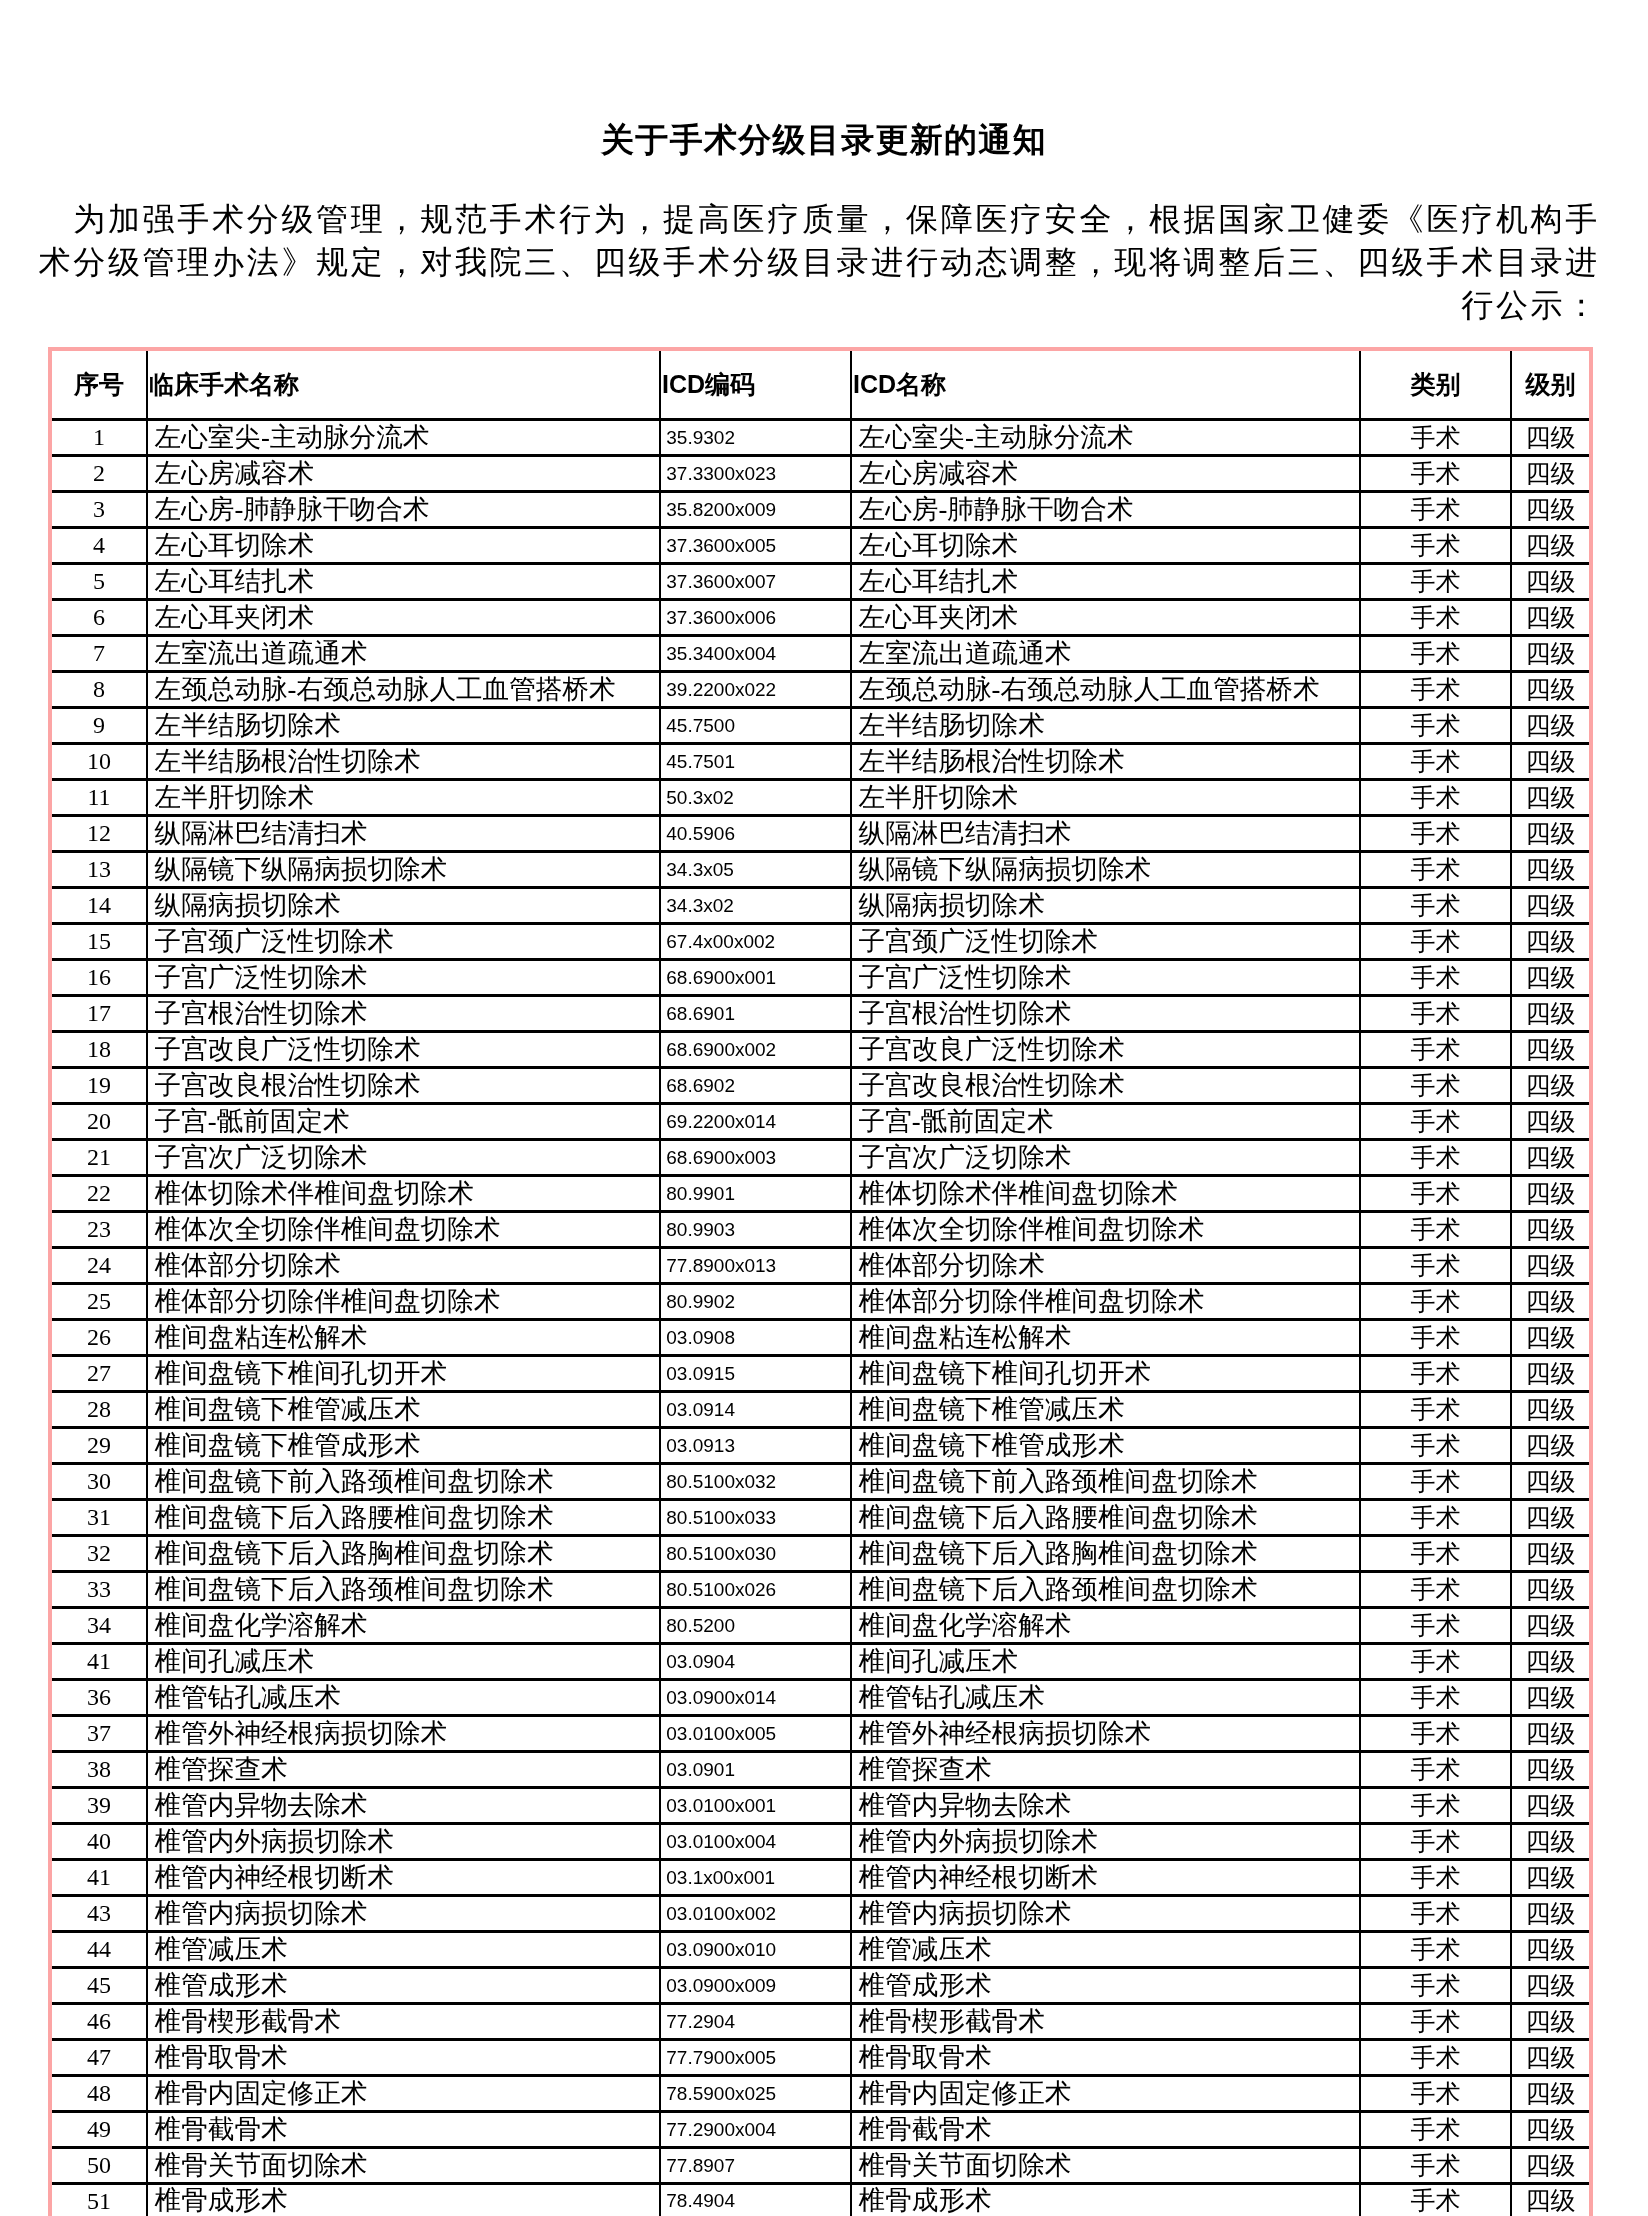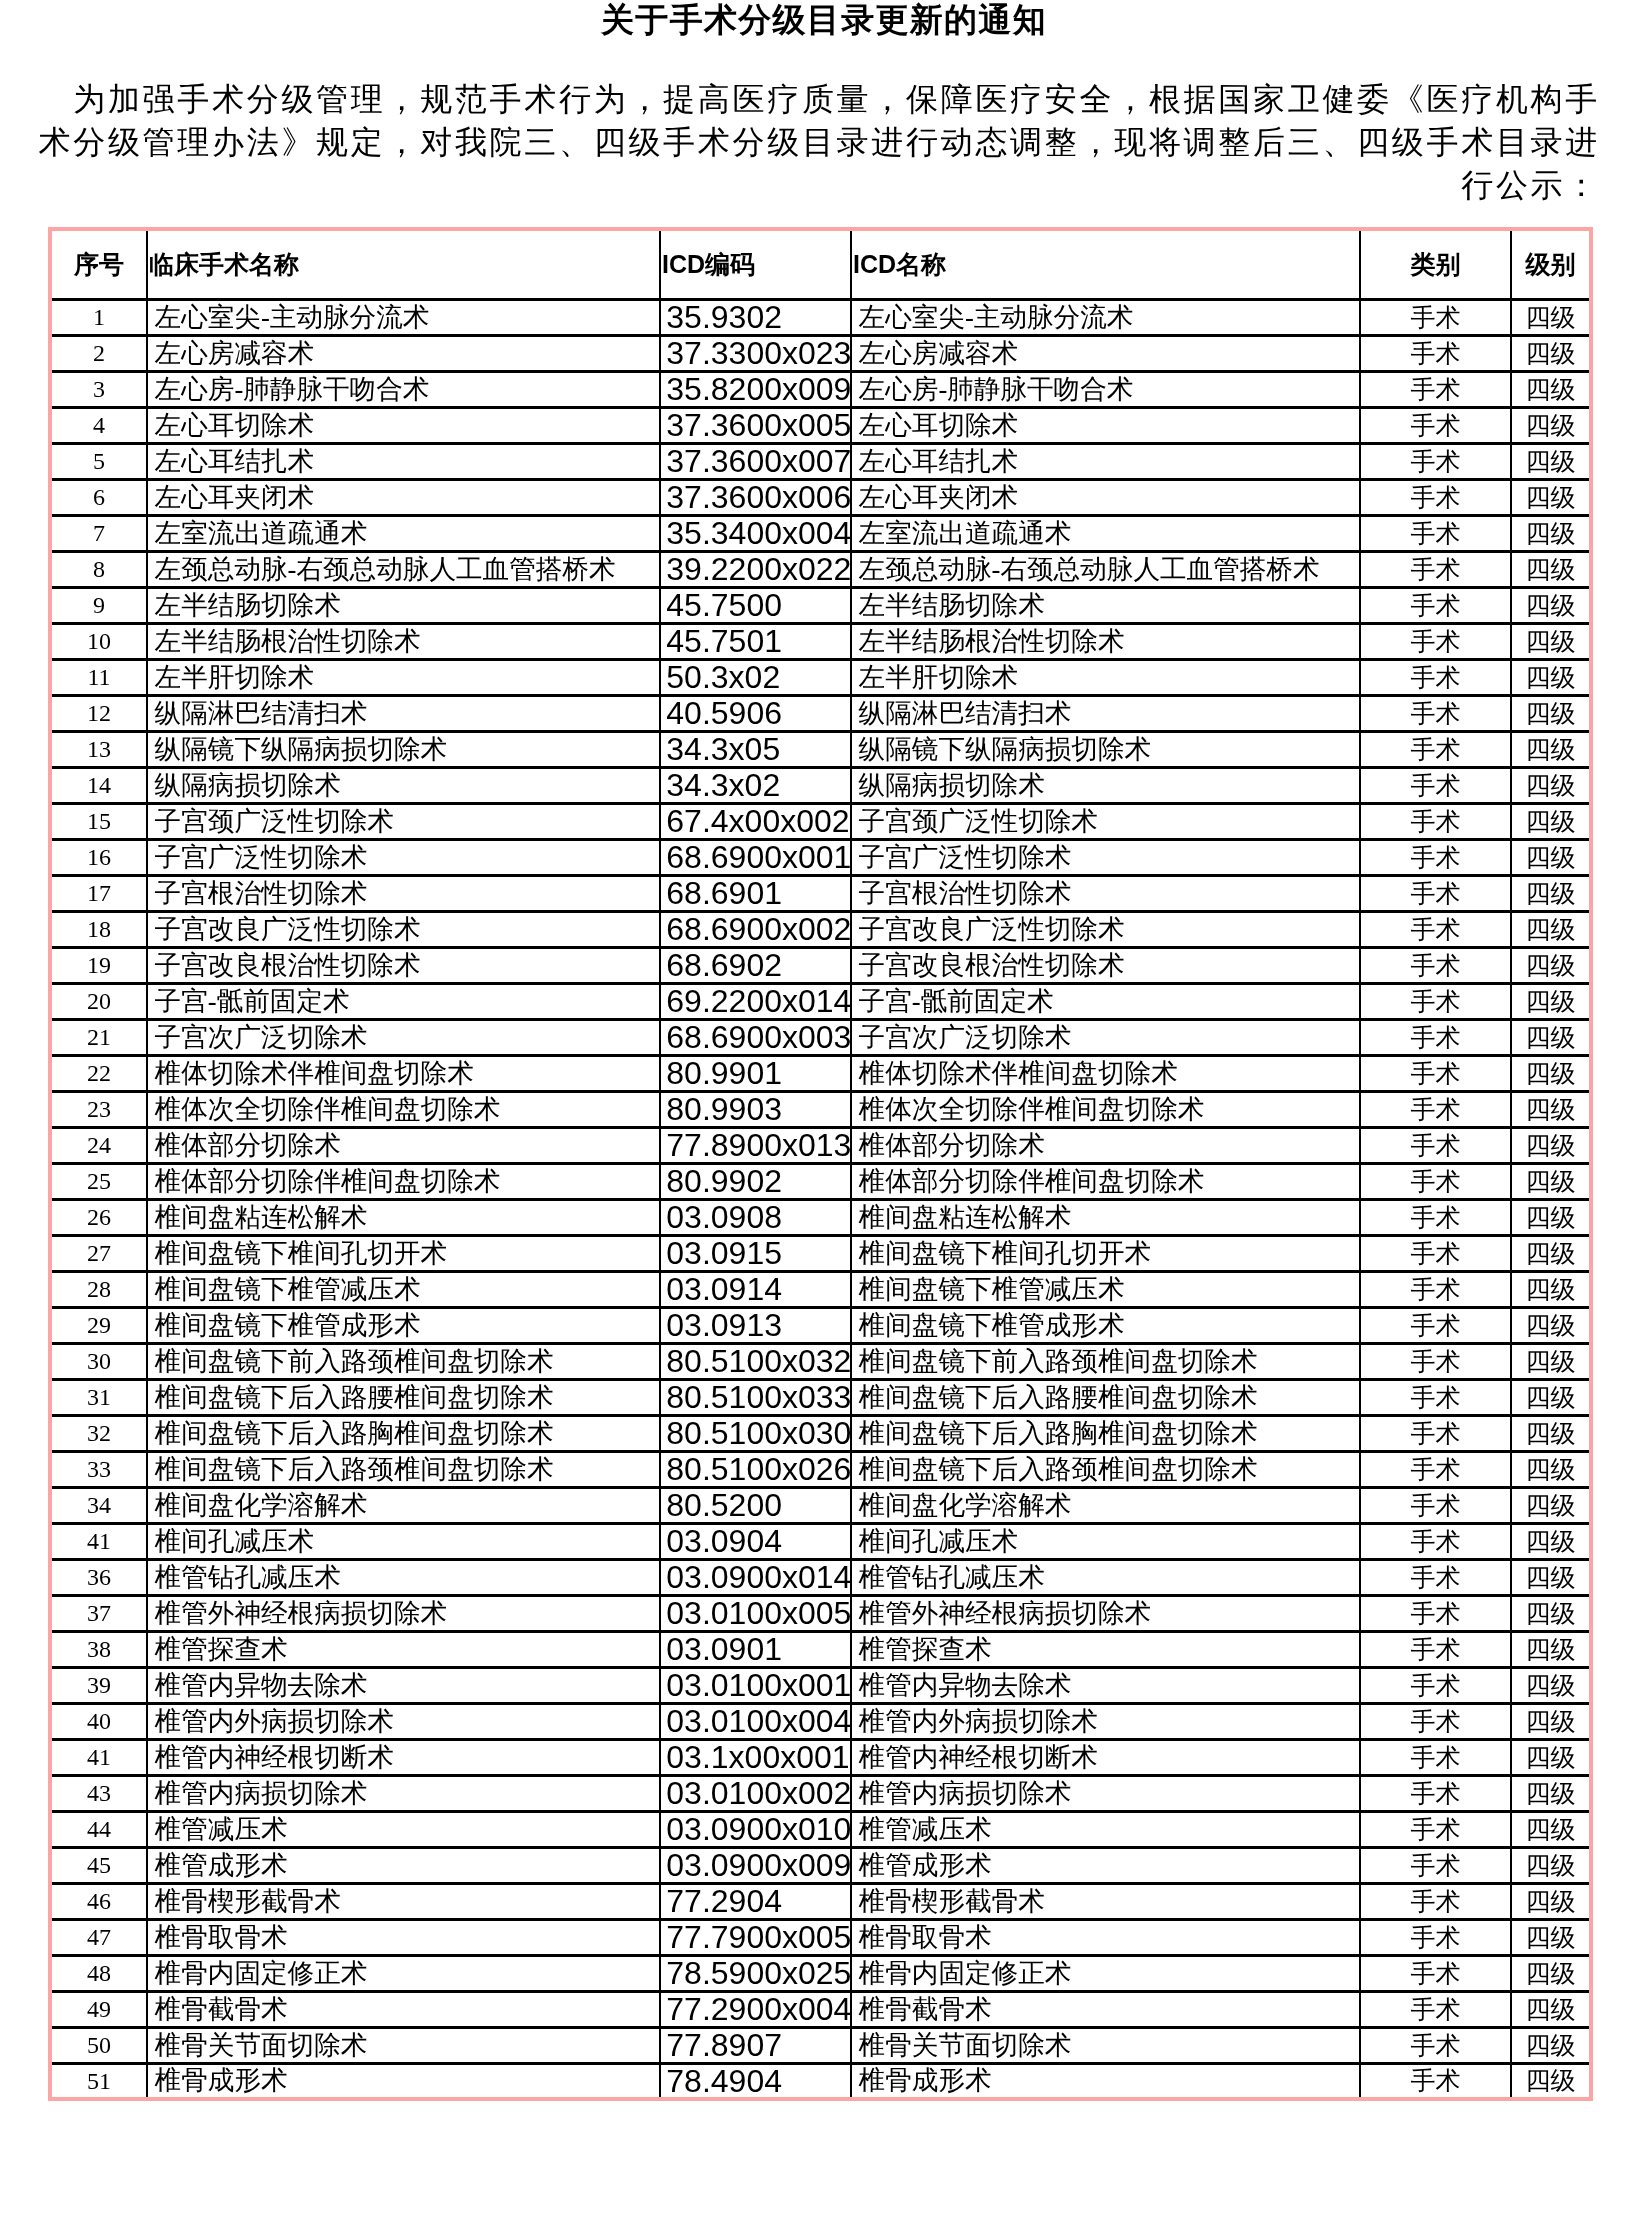--- a/index.html
+++ b/index.html
@@ -2,21 +2,21 @@
 <html style="font-size:10.6px"><head>
 <meta charset="utf-8">
 <style>
   html,body{margin:0;padding:0;background:#ffffff;}
   .page{
     width:1648px;height:2216px;background:#ffffff;color:#000;
     font-family:"Liberation Serif","DejaVu Serif",serif;
     overflow:hidden;position:relative;
   }
   .doc-title{
-    margin:0;text-align:center;
+    margin:0;padding-top:120px;text-align:center;
     font-size:33px;line-height:41px;font-weight:bold;letter-spacing:1.3px;
   }
   .intro{
     margin:37px 48px 0 23px;
     font-size:32px;line-height:43px;letter-spacing:2.7px;
     text-indent:18.6px;text-align:right;
   }
   table.catalog{
     margin:20px 0 0 48px;width:1542px;
     border-collapse:collapse;table-layout:fixed;
@@ -27,21 +27,21 @@
     padding:0;vertical-align:middle;overflow:hidden;white-space:nowrap;
   }
   .catalog thead tr{height:70px;}
   .catalog tbody tr{height:36px;}
   .catalog th{font-size:25px;font-weight:bold;text-align:left;padding-left:1px;}
   .catalog th.center{text-align:center;padding-left:0;}
   .catalog td{font-size:26.6px;line-height:1;}
   td.c-no{text-align:center;font-size:24px;}
   td.c-name,td.c-icdname{text-align:left;padding-left:6.6px;}
   td.c-code{
-    text-align:left;padding-left:5.3px;font-size:32px;
+    text-align:left;padding-left:5.3px;font-size:19px;
     font-family:"Liberation Sans","DejaVu Sans",sans-serif;
   }
   th.h-code,th.h-icdname{font-family:Liberation Sans, sans-serif;}
   td.c-cat,td.c-level{text-align:center;font-size:25px;}
 </style>
 </head>
 <body>
 
 <div class="page">
 

